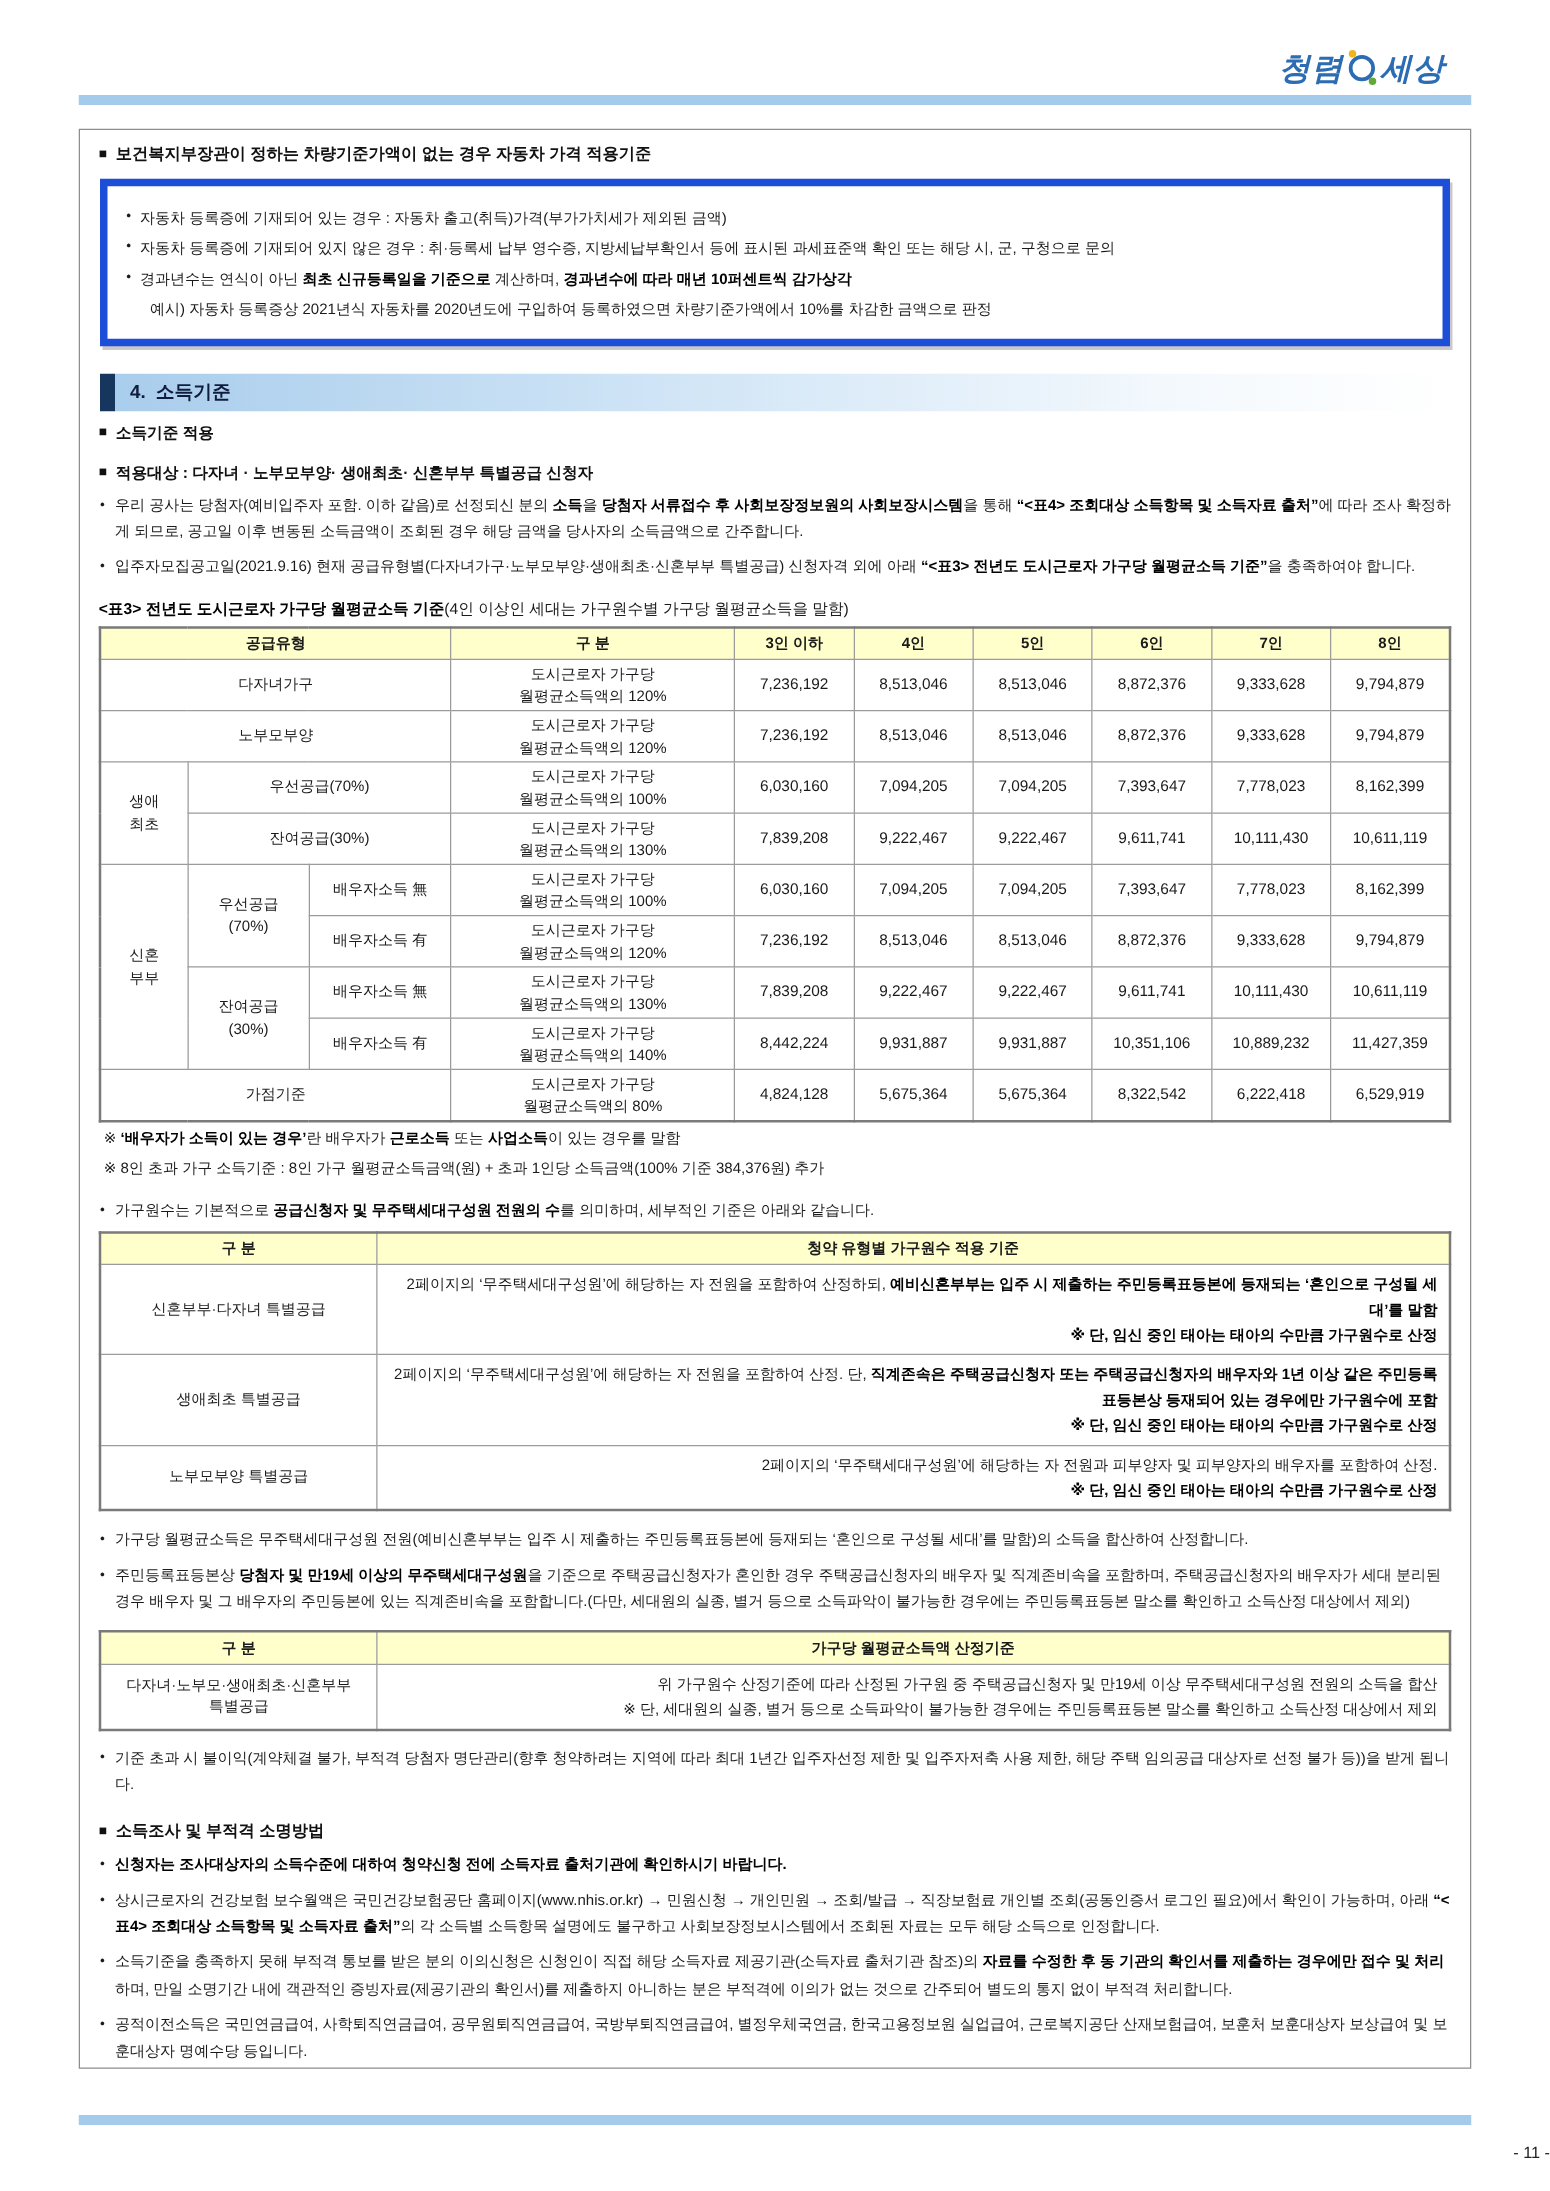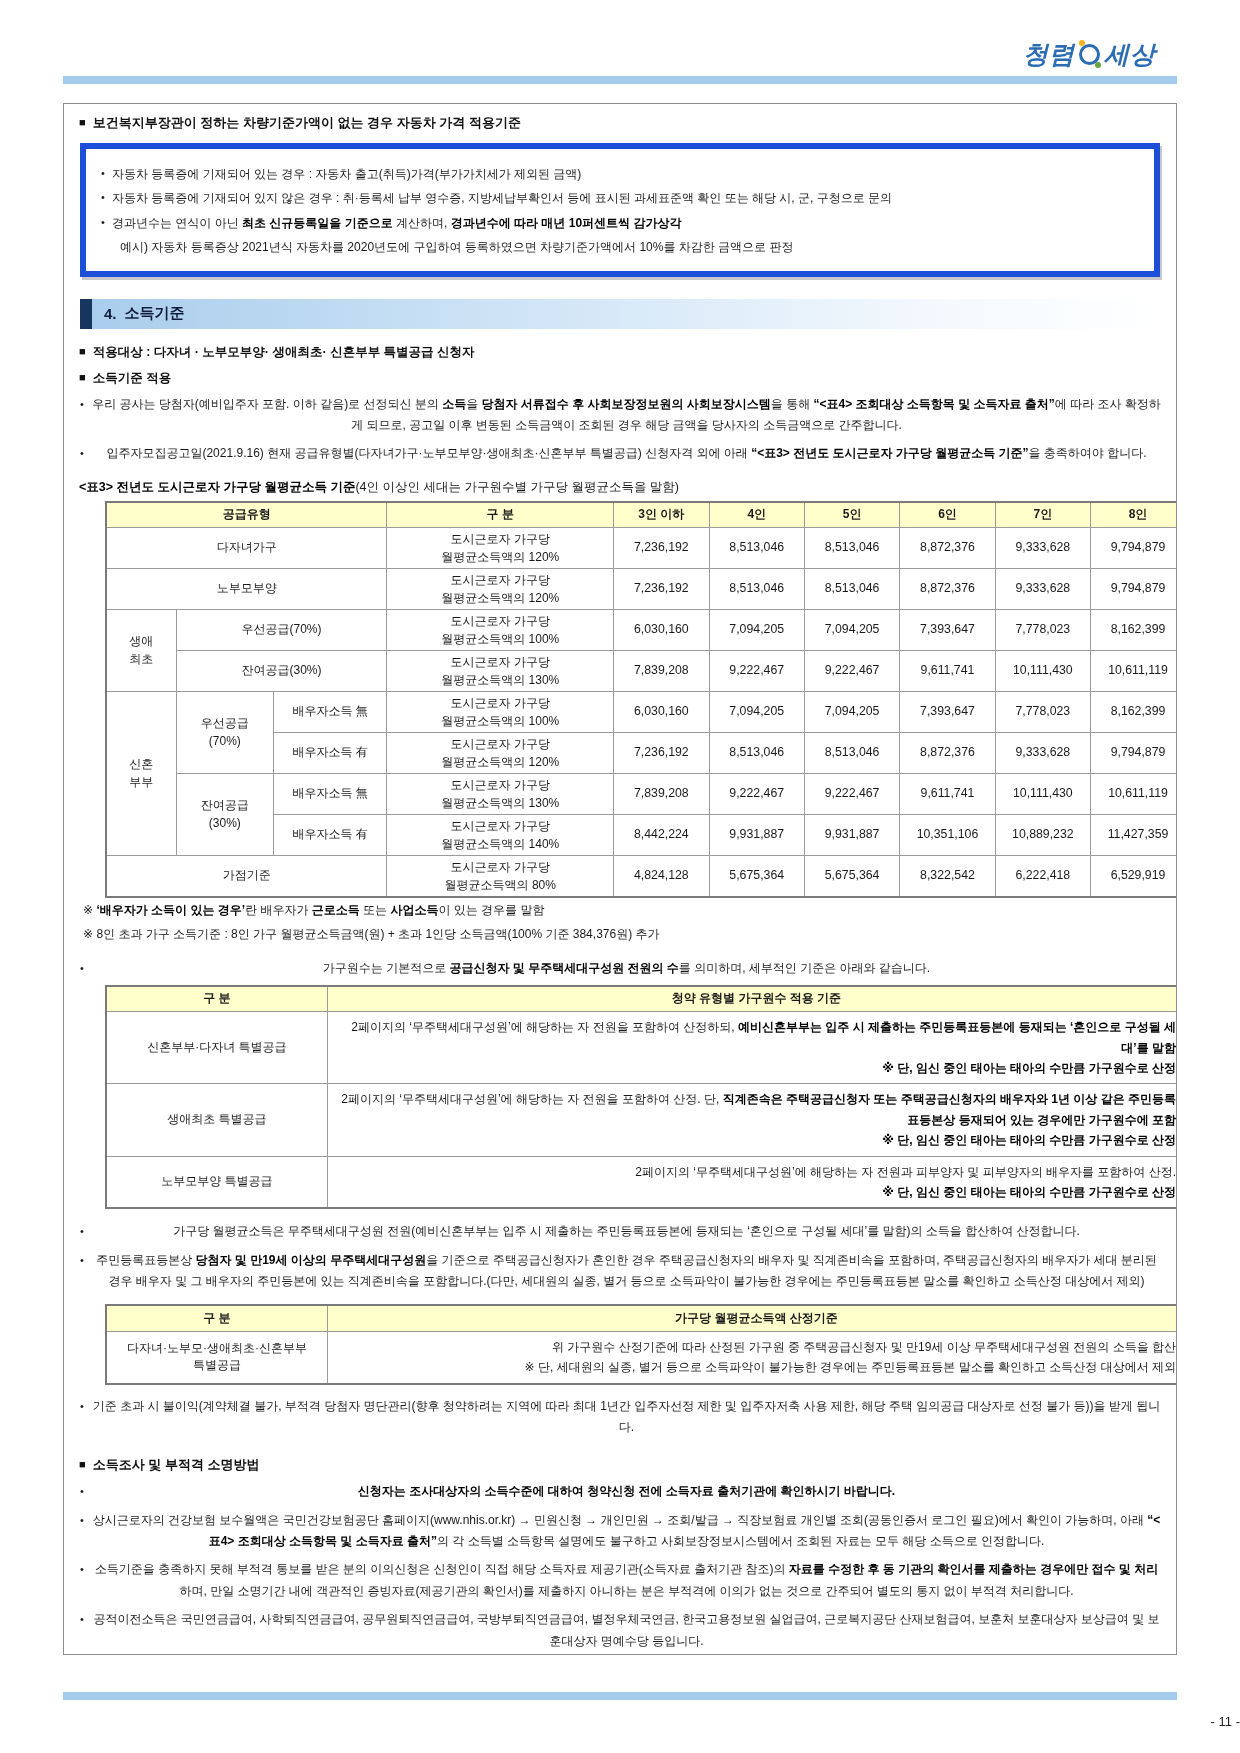--- a/index.html
+++ b/index.html
@@ -36,28 +36,28 @@
   
   .sec-hdr { margin:22px 1px 0 1px; height:30px; display:flex; align-items:center;
              background:linear-gradient(90deg,#a9cdec 0%, #cfe4f6 40%, #f4f9fd 80%, #ffffff 100%);
              border-left:12px solid #17365d; padding-left:12px;
              font-size:15px; font-weight:bold; color:#101c3d; }
   .sec-hdr .num { margin-right:8px; }
 
   .line-hdr { margin-top:15px; font-size:12.5px; }
   .line-hdr2 { margin-top:9px; font-size:12.5px; }
 
-  .bullet { position:relative; padding-left:13px; font-size:12px; line-height:1.78; margin-top:7px;text-align:center; }
+  .bullet { position:relative; padding-left:13px; font-size:12px; line-height:1.78; margin-top:7px; }
   .bullet::before { content:"•"; position:absolute; left:1px; top:1px; font-size:11px; }
 
   .tbl-caption { margin-top:14px; font-size:12.5px; }
 
   
   table { width:100%; border-collapse:collapse; border:2px solid #7a7a7a; table-layout:fixed;
-          margin-top:5px;margin-left:26px; }
+          margin-top:5px; }
   th, td { border:1px solid #9b9b9b; font-size:12px; text-align:center; vertical-align:middle;
            padding:2px 4px; line-height:1.45; }
   th { background:#ffffcc; font-weight:bold; height:26px; }
   #table3 td { height:37px; }
   #table3 td.crit { line-height:1.5; }
   #table3 td.num { font-size:12.3px; }
   .cell-left { text-align:left !important; padding:5px 9px !important; }
   .cell-line { line-height:1.7;text-align:right; }
   #tableA td, #tableB td { height:auto; padding:5px 8px; }
 
@@ -93,22 +93,22 @@
       <div class="vline">자동차 등록증에 기재되어 있지 않은 경우 : 취·등록세 납부 영수증, 지방세납부확인서 등에 표시된 과세표준액 확인 또는 해당 시, 군, 구청으로 문의</div>
       <div class="vline">경과년수는 연식이 아닌 <b>최초 신규등록일을 기준으로</b> 계산하며, <b>경과년수에 따라 매년 10퍼센트씩 감가상각</b></div>
       <div class="vline-ex">예시) 자동차 등록증상 2021년식 자동차를 2020년도에 구입하여 등록하였으면 차량기준가액에서 10%를 차감한 금액으로 판정</div>
     </div>
 
     <div class="sec-hdr">
       <span class="num">4.</span>
       <span>소득기준</span>
     </div>
 
+    <div class="sq line-hdr2">소득기준 적용</div>
     <div class="sq line-hdr">적용대상 : 다자녀 · 노부모부양· 생애최초· 신혼부부 특별공급 신청자</div>
-    <div class="sq line-hdr2">소득기준 적용</div>
 
     <div class="bullet">우리 공사는 당첨자(예비입주자 포함. 이하 같음)로 선정되신 분의 <b>소득</b>을 <b>당첨자 서류접수 후 사회보장정보원의 사회보장시스템</b>을 통해 <b>“&lt;표4&gt; 조회대상 소득항목 및 소득자료 출처”</b>에 따라 조사 확정하게 되므로, 공고일 이후 변동된 소득금액이 조회된 경우 해당 금액을 당사자의 소득금액으로 간주합니다.</div>
     <div class="bullet">입주자모집공고일(2021.9.16) 현재 공급유형별(다자녀가구·노부모부양·생애최초·신혼부부 특별공급) 신청자격 외에 아래 <b>“&lt;표3&gt; 전년도 도시근로자 가구당 월평균소득 기준”</b>을 충족하여야 합니다.</div>
 
     <div class="tbl-caption"><b>&lt;표3&gt; 전년도 도시근로자 가구당 월평균소득 기준</b>(4인 이상인 세대는 가구원수별 가구당 월평균소득을 말함)</div>
     <table id="table3">
       <colgroup>
         <col style="width:6.5%">
           <col style="width:9%">
           <col style="width:10.5%">

